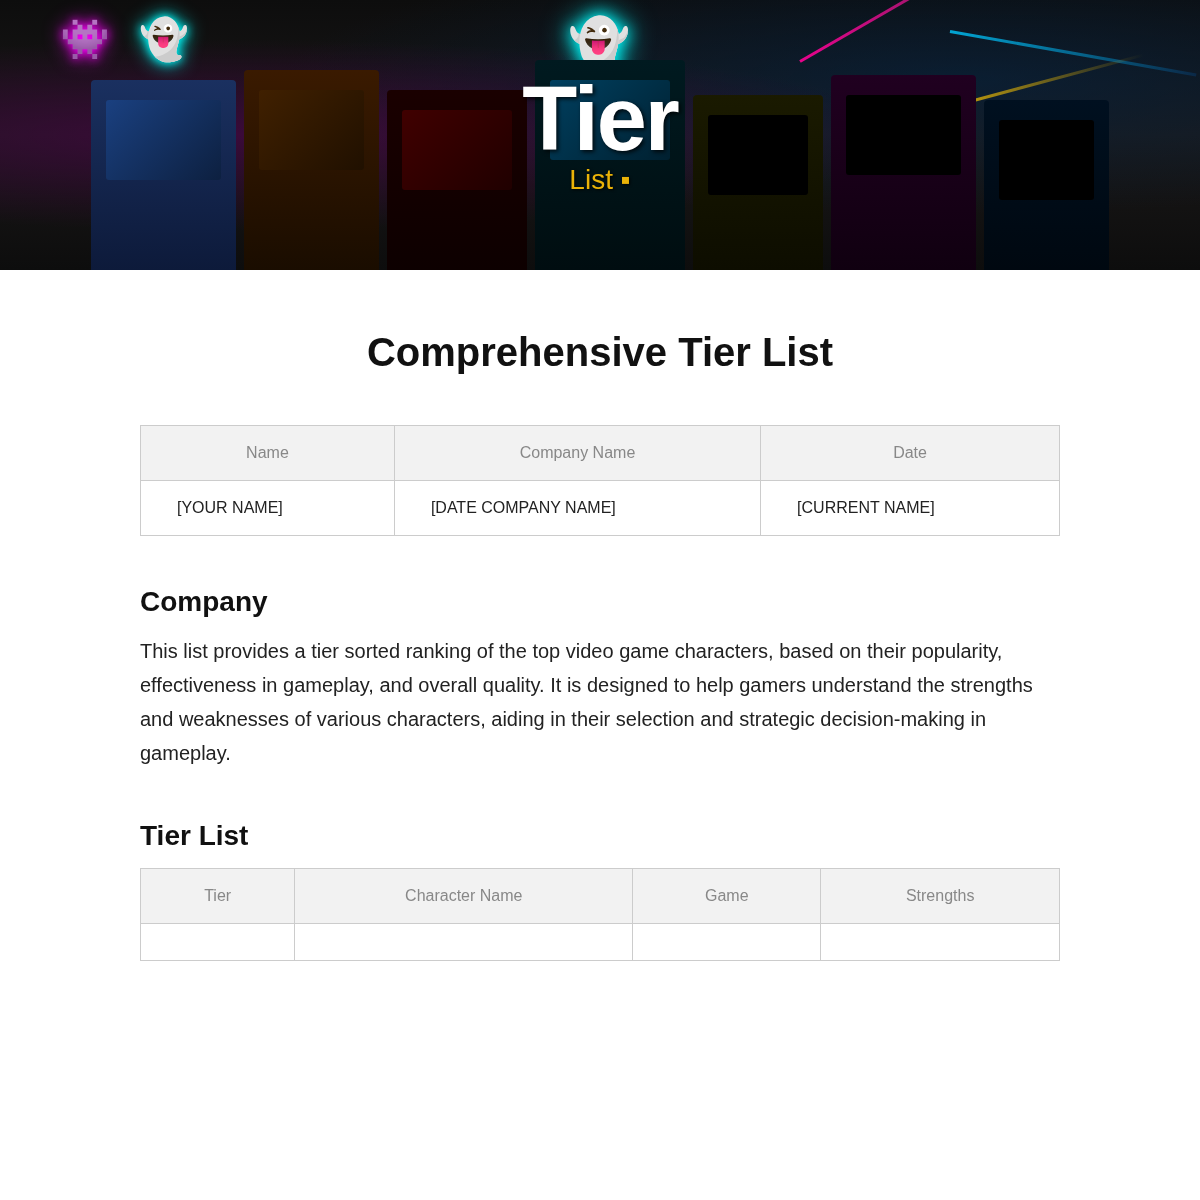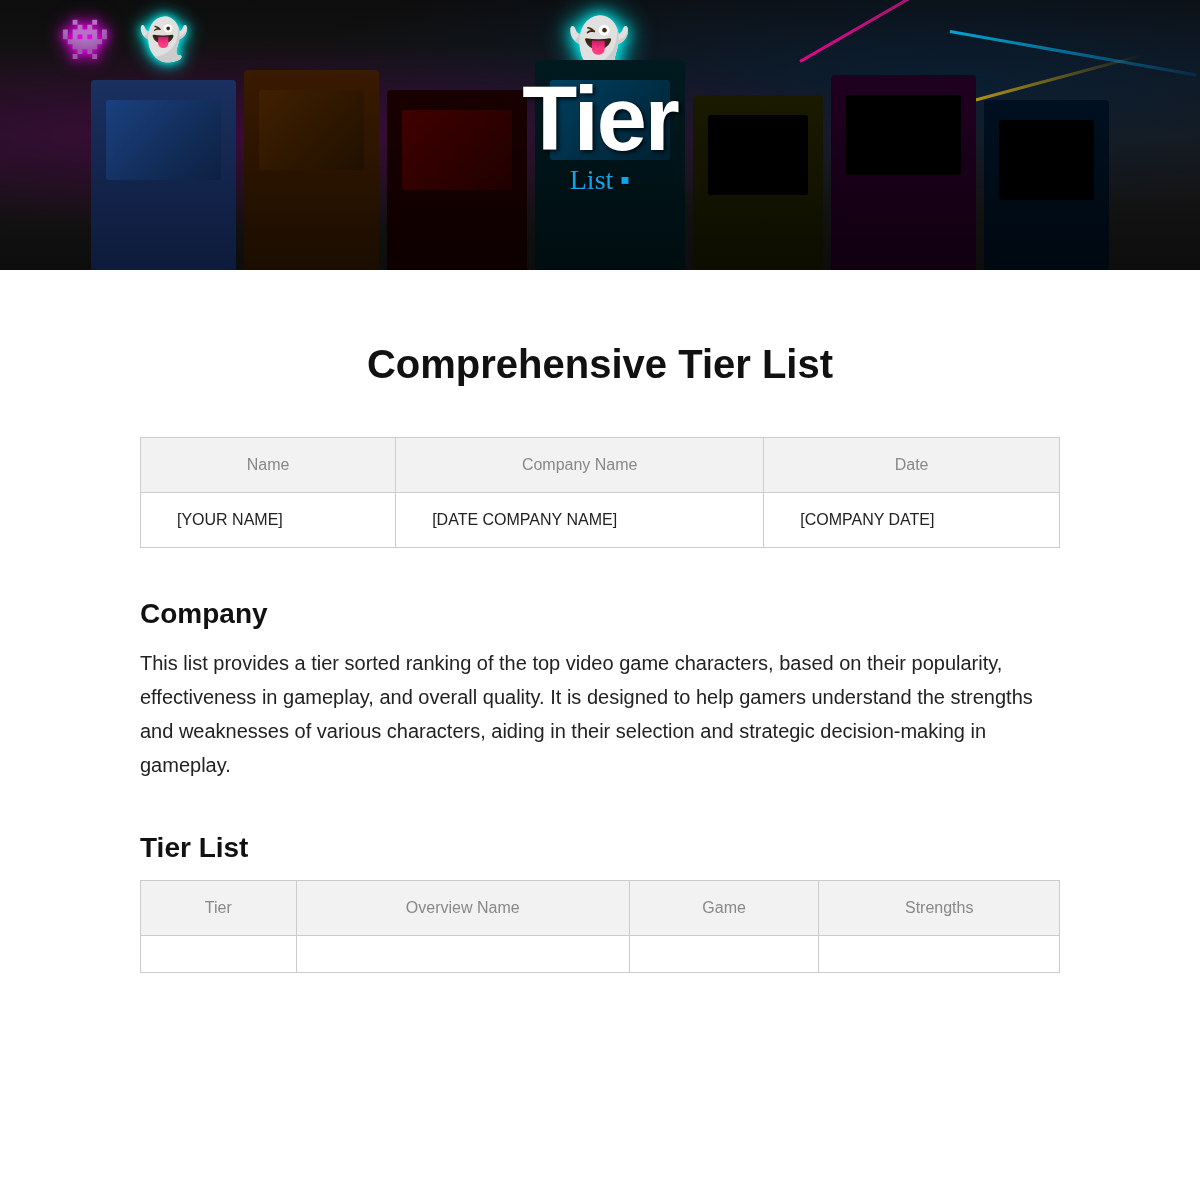--- a/index.html
+++ b/index.html
@@ -126,29 +126,29 @@
       font-weight: 900;
       font-family: Arial, sans-serif;
       line-height: 1;
       text-shadow: 2px 2px 4px rgba(0,0,0,0.8);
       letter-spacing: -2px;
     }
 
     .hero-subtitle {
       font-size: 28px;
       font-weight: 400;
-      font-family: Liberation Serif, serif;
+      font-family: Liberation Sans, sans-serif;
       text-shadow: 1px 1px 3px rgba(0,0,0,0.8);
-      color: #0ea5e9;
+      color: #eab308;
     }
 
     
     .main-content {
       max-width: 1000px;
-      margin: 12px auto;
+      margin: 0 auto;
       padding: 60px 40px 60px;
     }
 
     .page-title {
       font-size: 40px;
       font-weight: 900;
       font-family: Arial, sans-serif;
       text-align: center;
       margin-bottom: 50px;
       color: #111;
@@ -290,35 +290,35 @@
       <tr>
         <th>Name</th>
         <th>Company Name</th>
         <th>Date</th>
       </tr>
     </thead>
     <tbody>
       <tr>
         <td>[YOUR NAME]</td>
         <td>[DATE COMPANY NAME]</td>
-        <td>[COMPANY DATE]</td>
+        <td>[CURRENT NAME]</td>
       </tr>
     </tbody>
   </table>
 
   <h2 class="section-heading">Company</h2>
   <p class="overview-text">This list provides a tier sorted ranking of the top video game characters, based on their popularity, effectiveness in gameplay, and overall quality. It is designed to help gamers understand the strengths and weaknesses of various characters, aiding in their selection and strategic decision-making in gameplay.</p>
 
   <h2 class="section-heading tier-section-label">Tier List</h2>
 
   <table class="tier-table">
     <thead>
       <tr>
         <th>Tier</th>
-        <th>Overview Name</th>
+        <th>Character Name</th>
         <th>Game</th>
         <th>Strengths</th>
       </tr>
     </thead>
     <tbody>
       <tr>
         <td></td>
         <td></td>
         <td></td>
         <td></td>

